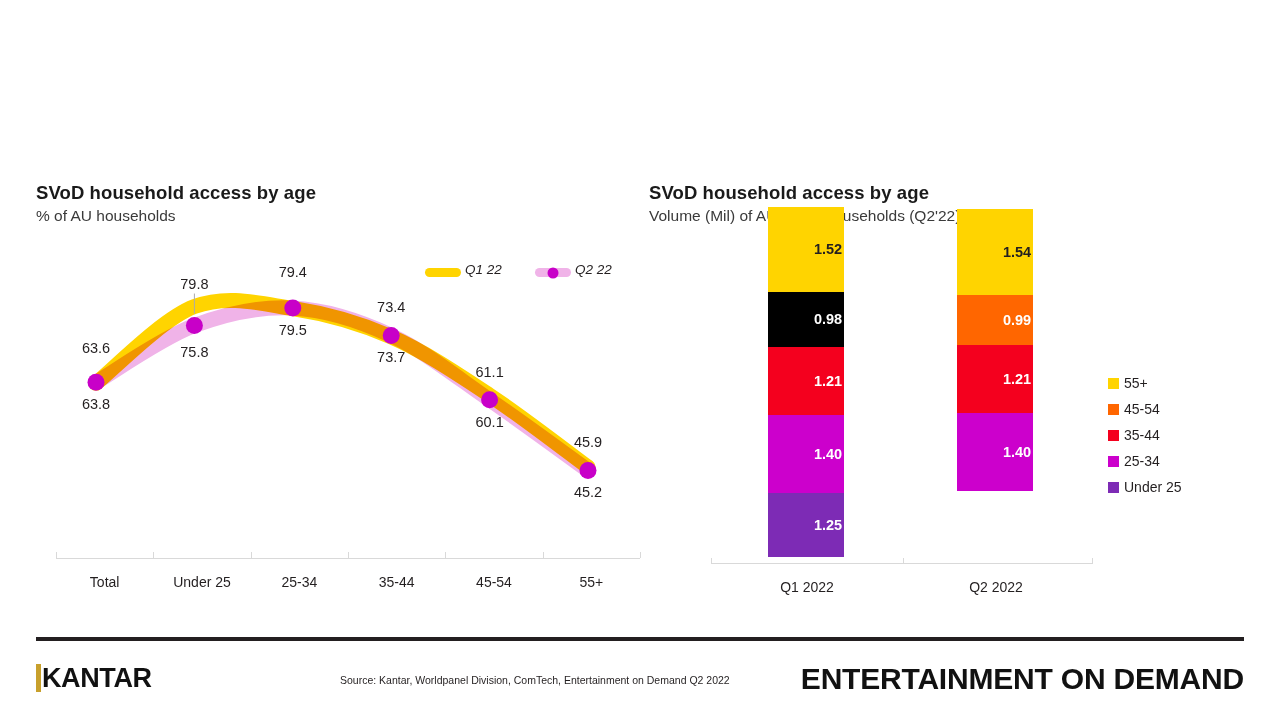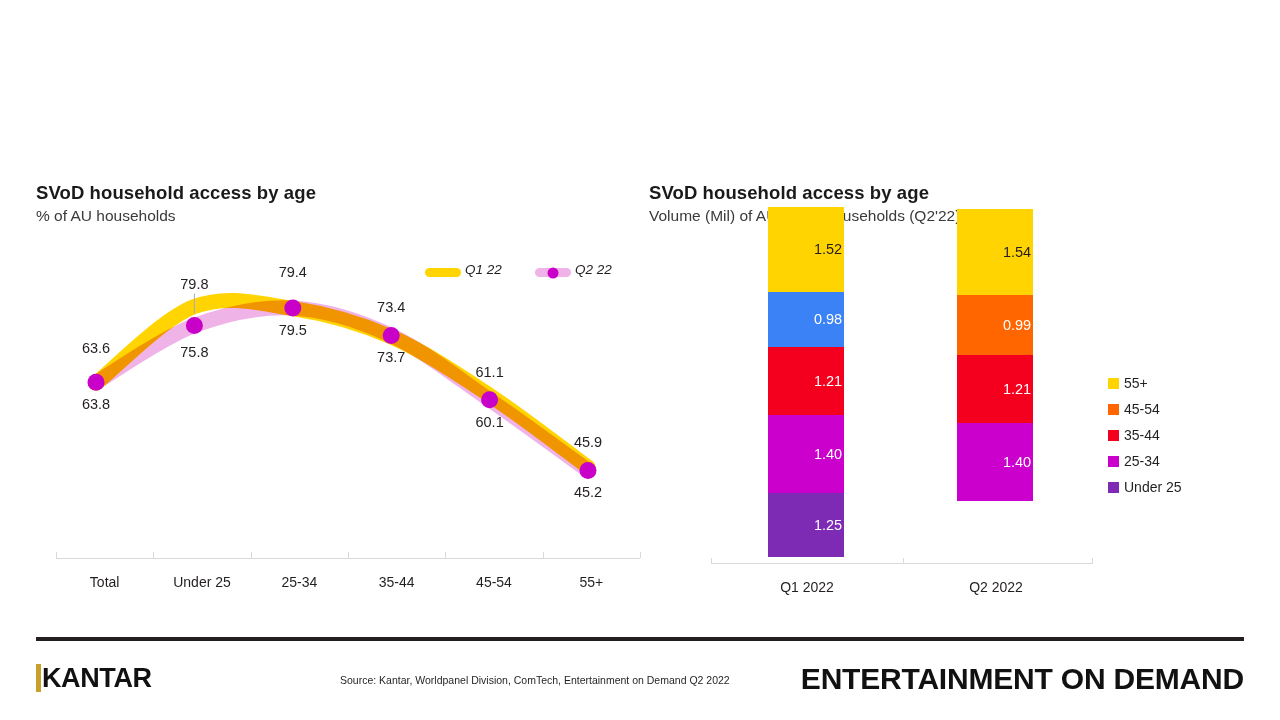--- a/index.html
+++ b/index.html
@@ -70,21 +70,21 @@
 
   
   #bar-panel { position: absolute; left: 660px; top: 240px; width: 620px; height: 360px; }
   .bar-col { position: absolute; width: 76px; }
   .bar-seg {
     position: relative;
     display: flex;
     align-items: center;
     justify-content: center;
     font-size: 14.5px;
-    font-weight: normal;
+    font-weight: bold;
     white-space: nowrap;
     padding-left: 44px;
   }
   .bar-seg.dark-text { color: #231f20; }
   .bar-seg.light-text { color: #ffffff; }
 
   .bar-axis { position: absolute; background: #d9d9d9; height: 1px; }
   .bar-tick { position: absolute; width: 1px; background: #d9d9d9; height: 6px; }
   .bar-cat {
     position: absolute;
@@ -205,28 +205,28 @@
       </div>
   </div>
 
   <div class="chart-title" style="left:649px; top:182px;">SVoD household access by age</div>
   <div class="chart-subtitle" style="left:649px; top:207px;">Volume (Mil) of AU SVoD households (Q2'22)</div>
 
   <div id="bar-panel">
     <div id="bar-cols">
         <div class="bar-col" style="left: 108px; top: -33.16px; height: 356.16px; width: 76px;">
           <div class="bar-seg dark-text" style="height: 85.12px; background: rgb(255, 212, 0);">1.52</div>
-          <div class="bar-seg light-text" style="height: 54.88px; background: #3b82f6;">0.98</div>
+          <div class="bar-seg light-text" style="height: 54.88px; background: #000000;">0.98</div>
           <div class="bar-seg light-text" style="height: 67.76px; background: rgb(244, 0, 30);">1.21</div>
           <div class="bar-seg light-text" style="height: 78.4px; background: rgb(204, 0, 204);">1.40</div>
           <div class="bar-seg light-text" style="height: 64px; background: rgb(125, 43, 181);">1.25</div>
         </div>
         <div class="bar-col" style="left: 297px; top: -31.48px; height: 354.48px; width: 76px;">
           <div class="bar-seg dark-text" style="height: 86.24px; background: rgb(255, 212, 0);">1.54</div>
-          <div class="bar-seg light-text" style="height: 60px; background: rgb(255, 102, 0);">0.99</div>
+          <div class="bar-seg light-text" style="height: 50px; background: rgb(255, 102, 0);">0.99</div>
           <div class="bar-seg light-text" style="height: 67.76px; background: rgb(244, 0, 30);">1.21</div>
           <div class="bar-seg light-text" style="height: 78.4px; background: rgb(204, 0, 204);">1.40</div>
         </div>
       </div>
 
     <div class="bar-axis" style="left:51px; top:323px; width:381px;"></div>
     <div class="bar-tick" style="left:51px; top:318px;"></div>
     <div class="bar-tick" style="left:243px; top:318px;"></div>
     <div class="bar-tick" style="left:432px; top:318px;"></div>
 

